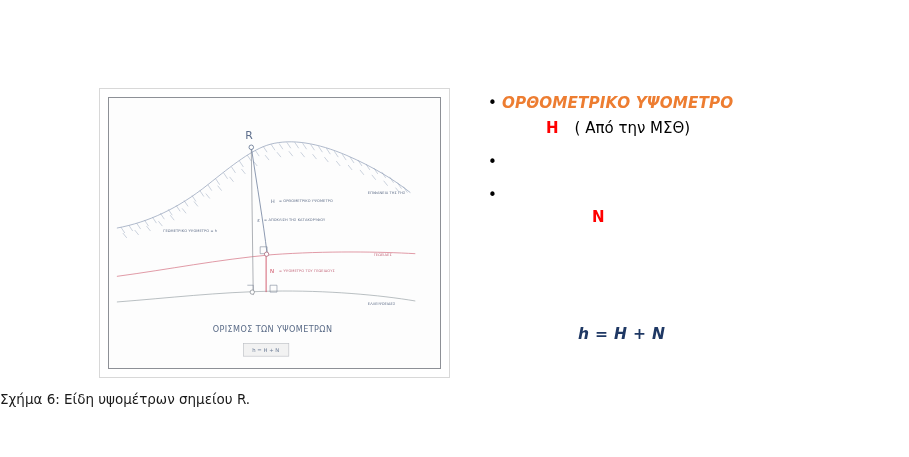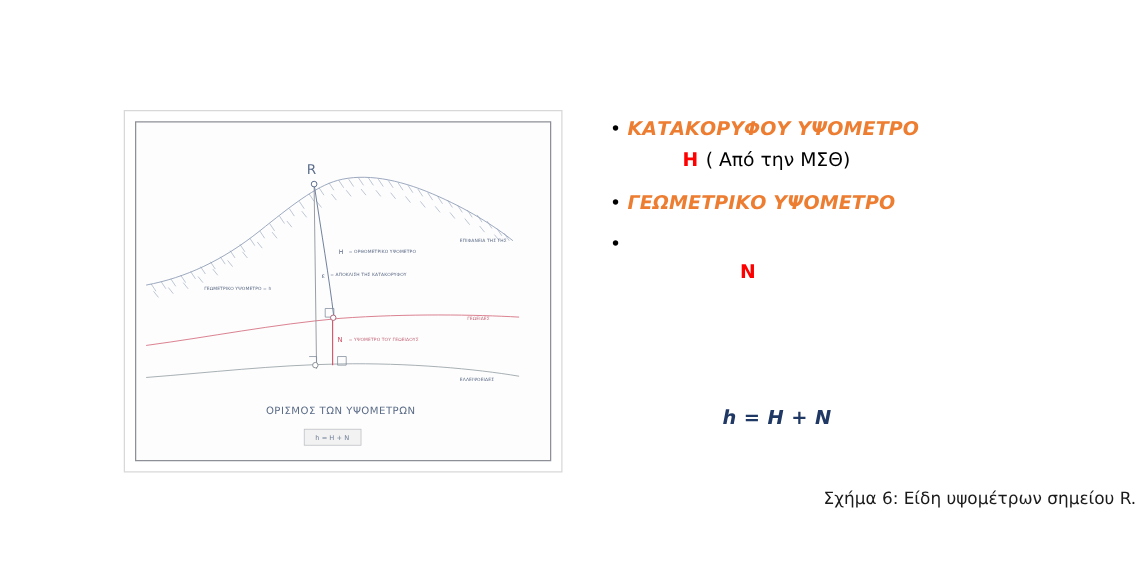--- a/index.html
+++ b/index.html
@@ -85,21 +85,21 @@
     font-size: 5.4px;
     fill: #6c7c96;
   }
 
   
   #figure-caption {
     position: absolute;
     left: 0;
     top: 391px;
     width: 909px;
-    text-align: right;
+    text-align: left;
     font-size: 13.5px;
     color: #1a1a1a;
     font-family: "DejaVu Sans", "Liberation Sans", sans-serif;
   }
 
   
   #bullets {
     position: absolute;
     left: 480px;
     top: 92px;
@@ -143,21 +143,21 @@
     font-size: 15px;
     color: #FF0000;
   }
   .sub-sym-wide {
     display: inline-block;
     padding-left: 1px;
   }
   .sub-text {
     font-size: 15px;
     color: #000000;
-    padding-left: 6px;
+    padding-left: 16px;
   }
   .bullet-sub-center {
     padding-left: 112px;
     line-height: 22px;
     margin-top: 0px;
   }
   #formula {
     position: absolute;
     left: 578px;
     top: 325px;
@@ -246,31 +246,30 @@
   </div>
 </div>
 
 <div id="figure-caption">Σχήμα 6: Είδη υψομέτρων σημείου R.</div>
 
 <div id="bullets">
 
   <div class="bullet-block">
     <div class="bullet-row">
       <span class="bullet-dot">•</span>
-      <span class="bullet-heading">ΚΑΤΑΚΟΡΥΦΟΥ ΥΨΟΜΕΤΡΟ</span>
+      <span class="bullet-heading">ΟΡΘΟΜΕΤΡΙΚΟ ΥΨΟΜΕΤΡΟ</span>
     </div>
     <div class="bullet-sub">
       <span class="sub-sym">H</span><span class="sub-text">( Από την ΜΣΘ)</span>
     </div>
   </div>
 
   <div class="bullet-block">
     <div class="bullet-row">
       <span class="bullet-dot">•</span>
-      <span class="bullet-heading">ΓΕΩΜΕΤΡΙΚΟ ΥΨΟΜΕΤΡΟ</span>
     </div>
   </div>
 
   <div class="bullet-block">
     <div class="bullet-row">
       <span class="bullet-dot">•</span>
     </div>
     <div class="bullet-sub bullet-sub-center">
       <span class="sub-sym">N</span>
     </div>

